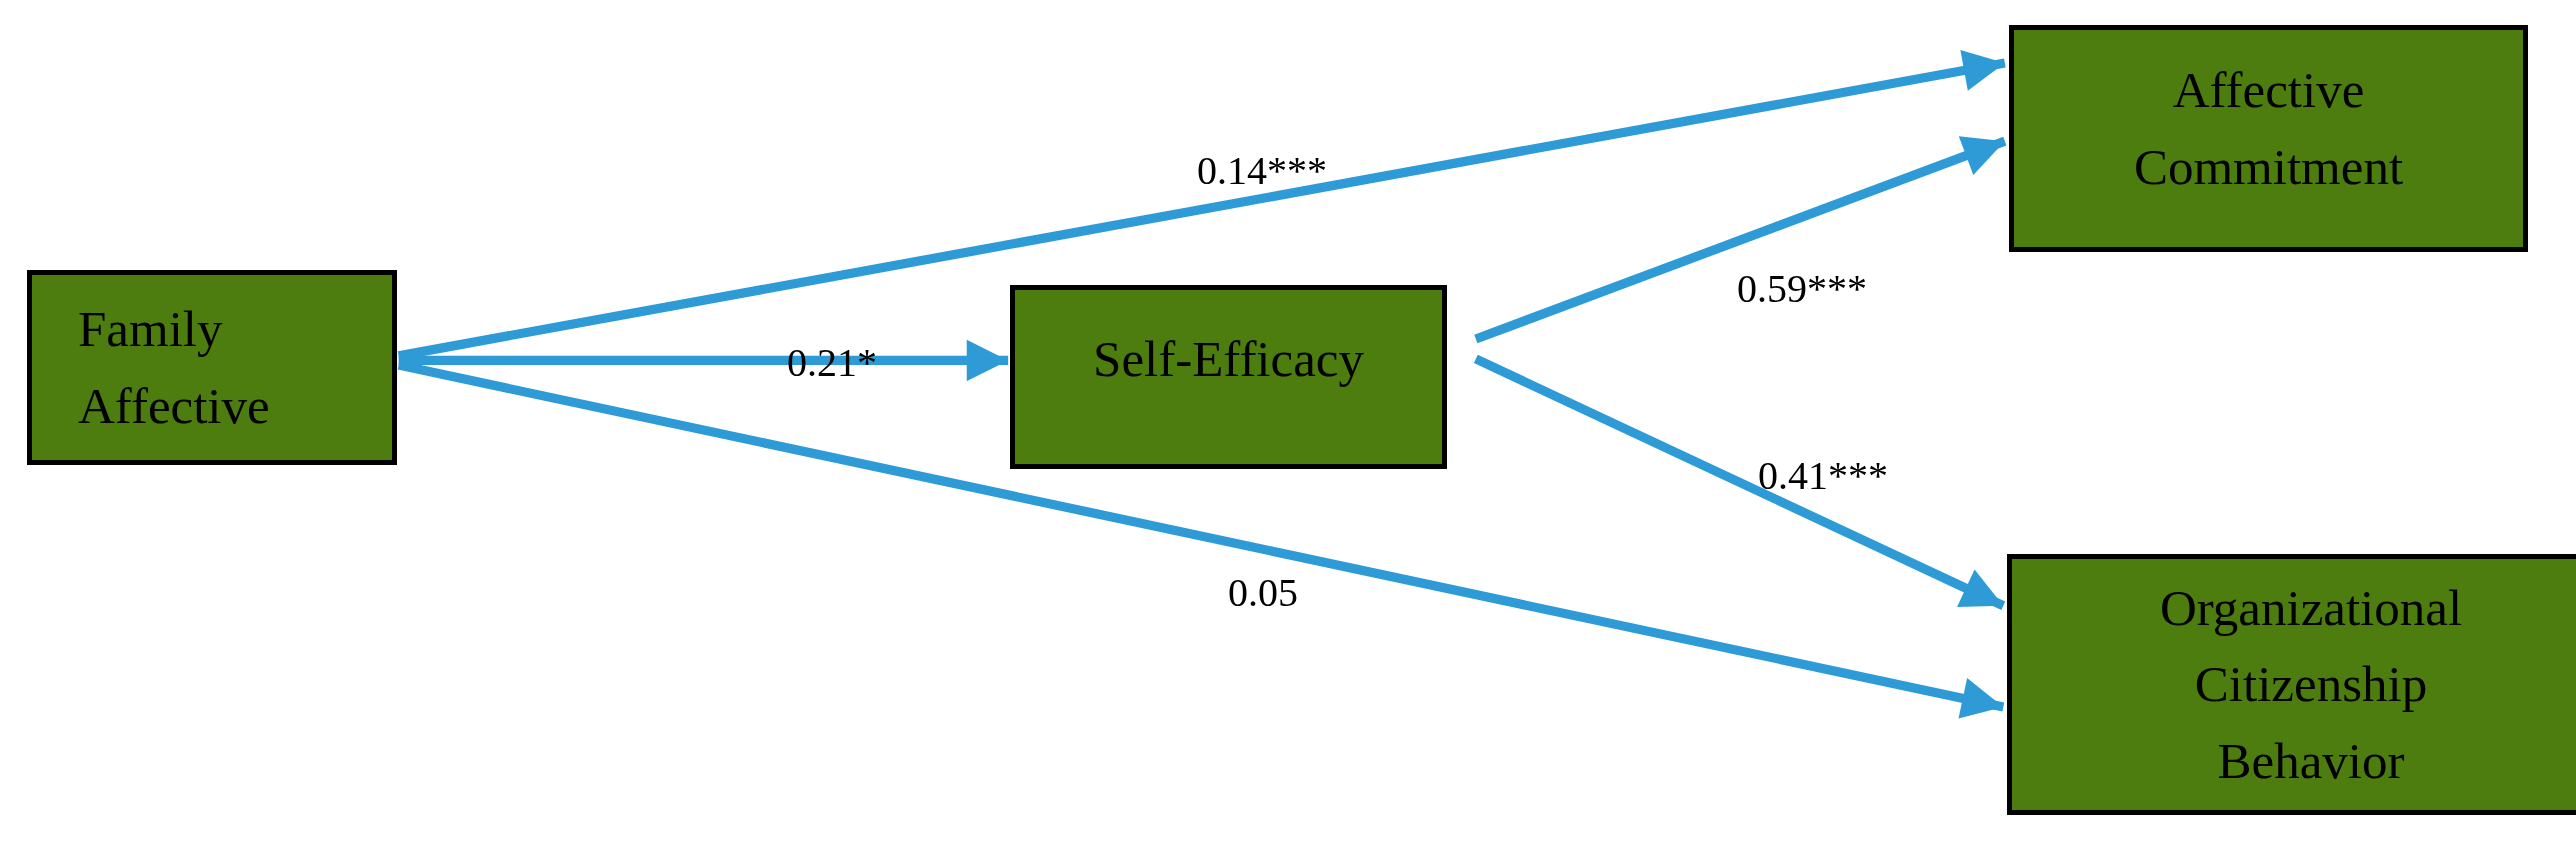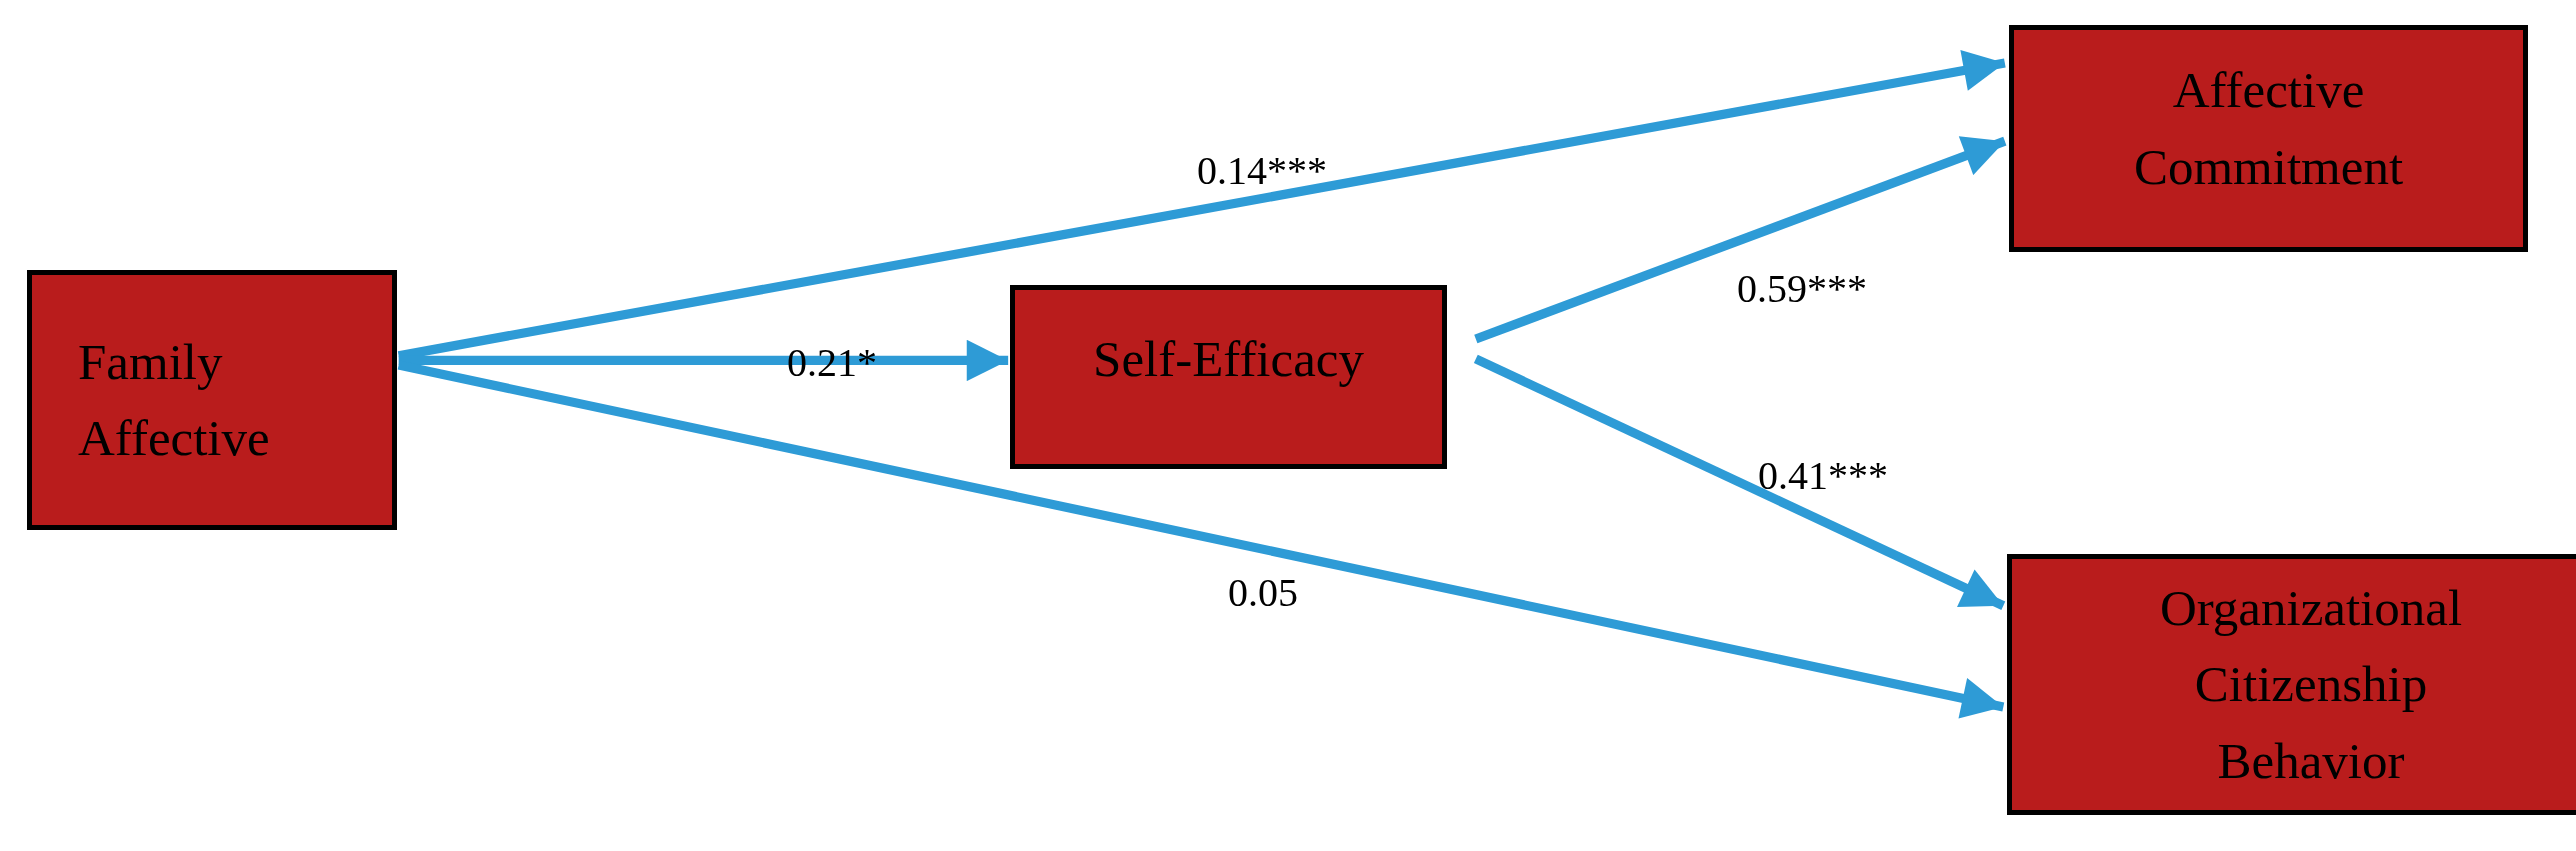--- a/index.html
+++ b/index.html
@@ -26,21 +26,21 @@
     stroke-width: 12;
     fill: none;
   }
   .arrowhead-shape {
     fill: var(--arrow-color, #2E9BD6);
   }
   .node {
     position: absolute;
     box-sizing: border-box;
     border: 5.4px solid var(--border-color, #000000);
-    background: #b91c1c;
+    background: #4d7c0f;
     display: flex;
     flex-direction: column;
     justify-content: center;
     color: #000000;
     font-size: 51px;
     line-height: 1.5;
   }
   .node.left-align {
     align-items: flex-start;
     padding-left: 46px;
@@ -72,21 +72,21 @@
         <path class="arrowhead-shape" d="M 0 0 L 10 5 L 0 10 Z"></path>
       </marker>
     </defs>
     <line class="arrow-line" x1="520" y1="464" x2="2615" y2="82" marker-end="url(#head)"></line>
     <line class="arrow-line" x1="520" y1="470" x2="1315" y2="470" marker-end="url(#head)"></line>
     <line class="arrow-line" x1="520" y1="476" x2="2613" y2="922" marker-end="url(#head)"></line>
     <line class="arrow-line" x1="1925" y1="442" x2="2615" y2="184" marker-end="url(#head)"></line>
     <line class="arrow-line" x1="1925" y1="468" x2="2613" y2="790" marker-end="url(#head)"></line>
   </svg>
 
-  <div class="node left-align" style="left:27px; top:270px; width:370px; height:260px;">
+  <div class="node left-align" style="left:27px; top:270px; width:370px; height:195px;">
     <div class="node-line">Family</div>
     <div class="node-line">Affective</div>
   </div>
 
   <div class="node center-align" style="left:1010px; top:285px; width:437px; height:184px; padding-bottom:35px;">
     <div class="node-line">Self-Efficacy</div>
   </div>
 
   <div class="node center-align" style="left:2009px; top:24.5px; width:519px; height:227px; padding-bottom:19px;">
     <div class="node-line">Affective</div>

